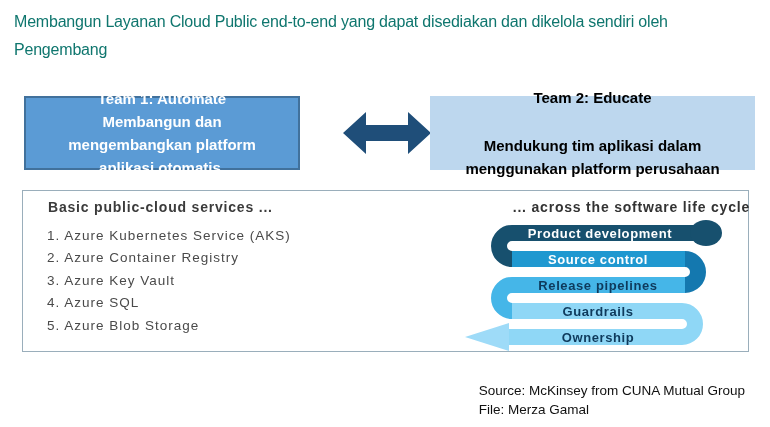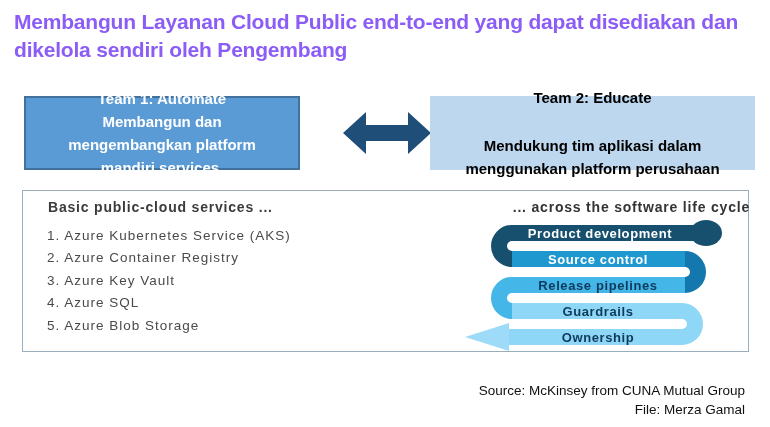--- a/index.html
+++ b/index.html
@@ -1,20 +1,20 @@
 <!DOCTYPE html>
 <html><head>
 <meta charset="utf-8">
 <style>
   * { margin:0; padding:0; box-sizing:border-box; }
   body { font-family:"Liberation Sans", sans-serif; background:#fff; }
   .slide { position:relative; width:770px; height:427px; background:#fff; overflow:hidden; }
 
   .title { position:absolute; left:14px; top:8px; width:742px;
-           font-size:21px; font-weight:bold; color:#8b5cf6; line-height:28px; letter-spacing:-0.2px; }
+           font-size:16px; font-weight:normal; color:#0f766e; line-height:28px; letter-spacing:-0.2px; }
 
   .teambox { position:absolute; top:96px; height:74px; display:flex; flex-direction:column;
              justify-content:center; text-align:center; font-weight:bold; font-size:15px; line-height:23px; }
   .teambox-1 { left:24px; width:276px; background:#5B9BD5; border:2px solid #41719C; color:#fff; padding:0 25px; }
   .teambox-2 { left:430px; width:325px; background:#BDD7EE; color:#000; padding:0 22px;gap:25px; }
 
   .dblarrow { position:absolute; left:343px; top:110px; }
 
   .panel { position:absolute; left:22px; top:190px; width:727px; height:162px;
            border:1.5px solid #9AAEBB; background:#fff; }
@@ -23,33 +23,33 @@
                 color:#3b3b3b; letter-spacing:0.8px;text-align:right; }
   .svc-list { position:absolute; left:47px; top:225px; font-size:13.5px; color:#4a4a4a;
               letter-spacing:1px; line-height:22.4px; }
 
   .lc-header { position:absolute; left:455px; top:199px; width:295px; text-align:right;
                font-size:14px; font-weight:bold; color:#333; letter-spacing:0.8px; }
 
   .snake { position:absolute; left:448px; top:210px; }
   .snake text { font-family:"Liberation Sans", sans-serif; font-size:13px; font-weight:bold; letter-spacing:0.6px; }
 
-  .footer { position:absolute; right:25px; top:382px; text-align:right; font-size:13.5px;
+  .footer { position:absolute; right:25px; top:382px; text-align:left; font-size:13.5px;
             color:#111; line-height:18.5px; }
 </style>
 </head>
 <body>
 
 <div class="slide">
 
   <div class="title">Membangun Layanan Cloud Public end-to-end yang dapat disediakan dan dikelola sendiri oleh Pengembang</div>
 
   <div class="teambox teambox-1">
     <div>Team 1: Automate</div>
-    <div>Membangun dan mengembangkan platform mandiri services.</div>
+    <div>Membangun dan mengembangkan platform aplikasi otomatis.</div>
   </div>
 
   <svg class="dblarrow" width="88" height="46" viewBox="0 0 88 46">
     <polygon points="0,23 23,2 23,15 65,15 65,2 88,23 65,44 65,31 23,31 23,44" fill="#1F4E79"></polygon>
   </svg>
 
   <div class="teambox teambox-2">
     <div>Team 2: Educate</div>
     <div>Mendukung tim aplikasi dalam menggunakan platform perusahaan</div>
   </div>

